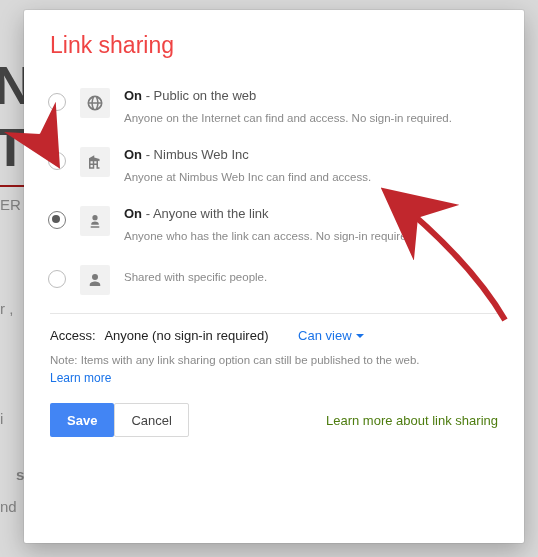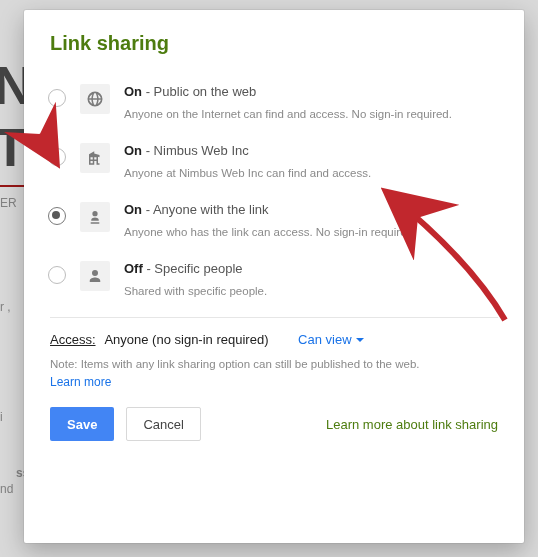--- a/index.html
+++ b/index.html
@@ -18,32 +18,32 @@
     color:#bdbdbd;
   }
   .bg .big{
     position:absolute;left:-6px;top:54px;
     font-size:54px;font-weight:800;letter-spacing:-2px;
     color:#333;opacity:.85;
   }
   .bg .hr{
     position:absolute;left:0;top:185px;width:30px;border-top:2px solid #b11a1a;
   }
-  .bg .word{position:absolute;font-size:12px;color:#999;}
+  .bg .word{position:absolute;font-size:15px;color:#999;}
   .overlay{position:absolute;inset:0;background:rgba(0,0,0,.15);}
   .dialog{
     position:absolute;left:24px;top:10px;right:14px;bottom:14px;
     background:#fff;
     box-shadow:0 8px 24px rgba(0,0,0,.25),0 0 0 1px rgba(0,0,0,.05);
     border-radius:2px;
     padding:22px 26px 18px 26px;
     box-sizing:border-box;
   }
   .title{
-    font-size:20px;color:#4d7c0f;margin:0 0 22px 0;font-weight:700;
+    font-size:23px;color:#ef4444;margin:0 0 22px 0;font-weight:400;
   }
   .options{margin-left:-2px;}
   .opt{
     display:flex;align-items:flex-start;gap:14px;
     padding:6px 0 14px 0;
   }
   .radio{
     width:16px;height:16px;flex:0 0 16px;
     border:1px solid #bdbdbd;border-radius:50%;
     margin-top:6px;
@@ -61,27 +61,27 @@
     display:flex;align-items:center;justify-content:center;
     margin-top:1px;
   }
   .iconbox svg{width:18px;height:18px;fill:#7b7b7b;}
   .text{flex:1;min-width:0;}
   .line1{font-size:13px;color:#555;line-height:18px;}
   .line1 b{color:#222;font-weight:700;}
   .line2{font-size:11.5px;color:#8a8a8a;line-height:15px;margin-top:6px;}
   .sep{height:1px;background:#e6e6e6;margin:4px 0 14px 0;}
   .accessRow{font-size:13px;color:#222;margin-bottom:10px;}
-  .accessRow .lbl{color:#222;margin-right:6px;text-decoration:underline;}
+  .accessRow .lbl{color:#222;margin-right:6px;}
   .accessRow .val{color:#222;margin-right:26px;}
   .accessRow .drop{color:#1a73e8;cursor:pointer;}
   .accessRow .caret{display:inline-block;margin-left:4px;border:4px solid transparent;border-top-color:#1a73e8;transform:translateY(2px);}
   .note{font-size:11.5px;color:#8a8a8a;line-height:15px;margin-bottom:0;}
   .learn{font-size:12px;color:#1a73e8;text-decoration:none;cursor:pointer;display:inline-block;margin-bottom:18px;}
-  .footer{display:flex;align-items:center;gap:12px;}
+  .footer{display:flex;align-items:center;gap:0;}
   .btn{
     height:32px;padding:0 16px;font-size:13px;border-radius:2px;cursor:pointer;
     display:inline-flex;align-items:center;border:1px solid transparent;
   }
   .btn.primary{background:#4285f4;color:#fff;font-weight:600;}
   .btn.secondary{background:#fff;color:#444;border-color:#d8d8d8;}
   .footer .spacer{flex:1;}
   .footer .link{color:#4d7c0f;font-size:13px;cursor:pointer;}
   
   .annot{position:absolute;pointer-events:none;}
@@ -89,21 +89,21 @@
 </head>
 <body>
 
 <div class="bg">
   <div class="big">N'<br>TI</div>
   <div class="hr"></div>
   <span class="word" style="left:0;top:196px;">ER</span>
   <span class="word" style="left:0;top:300px;">r ,</span>
   <span class="word" style="left:0;top:410px;">i</span>
   <span class="word" style="left:16px;top:450px;font-weight:bold;margin-top:16px;">ss</span>
-  <span class="word" style="left:0;top:482px;">nd</span>
+  <span class="word" style="left:0;top:498px;">nd</span>
 </div>
 <div class="overlay"></div>
 
 <div class="dialog">
   <h1 class="title">Link sharing</h1>
 
   <div class="options">
 
     <div class="opt">
       <span class="radio"></span>
@@ -146,21 +146,20 @@
 
 
     <div class="opt">
       <span class="radio"></span>
       <span class="iconbox">
         <svg viewBox="0 0 24 24">
             <path d="M12 12a4 4 0 100-8 4 4 0 000 8zm-7 8v-1.5C5 15 9.3 14 12 14s7 1 7 4.5V20H5z"></path>
           </svg>
       </span>
       <span class="text">
-        <div class="line1"><b>Off</b><span> - Specific people</span></div>
         <div class="line2">Shared with specific people.</div>
       </span>
     </div>
   </div>
 
   <div class="sep"></div>
 
   <div class="accessRow">
     <span class="lbl">Access:</span>
     <span class="val">Anyone (no sign-in required)</span>

